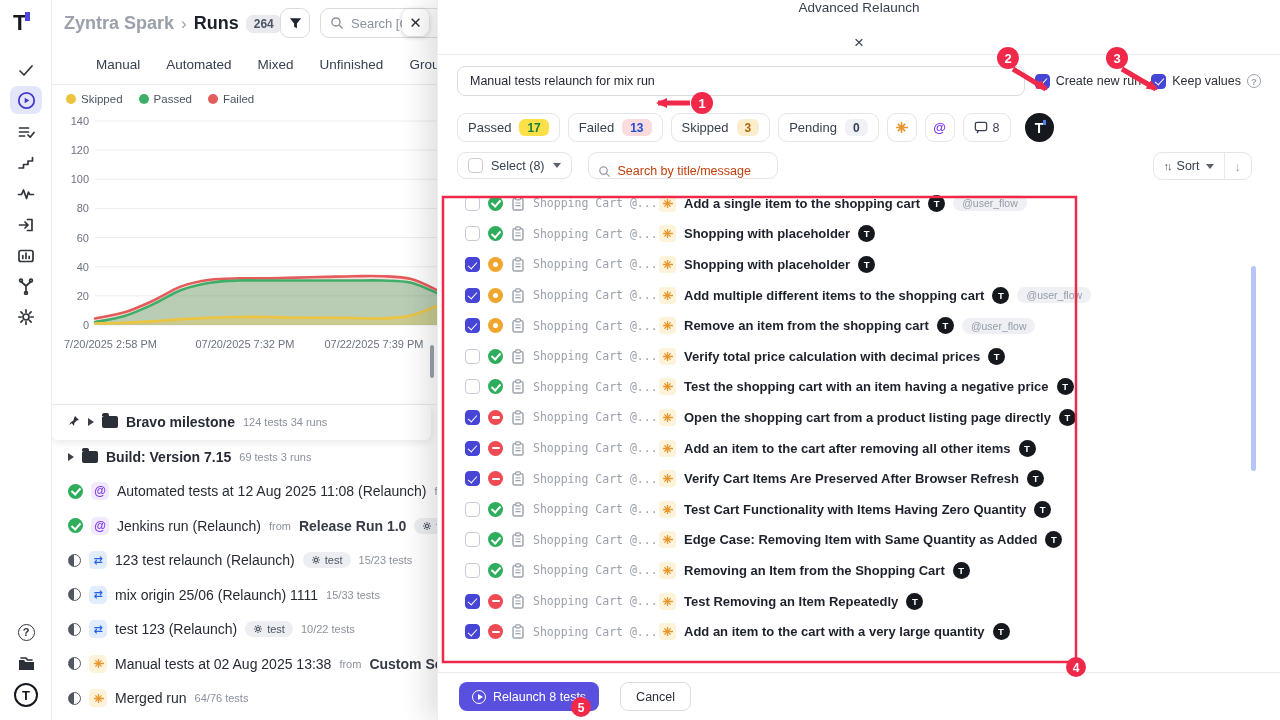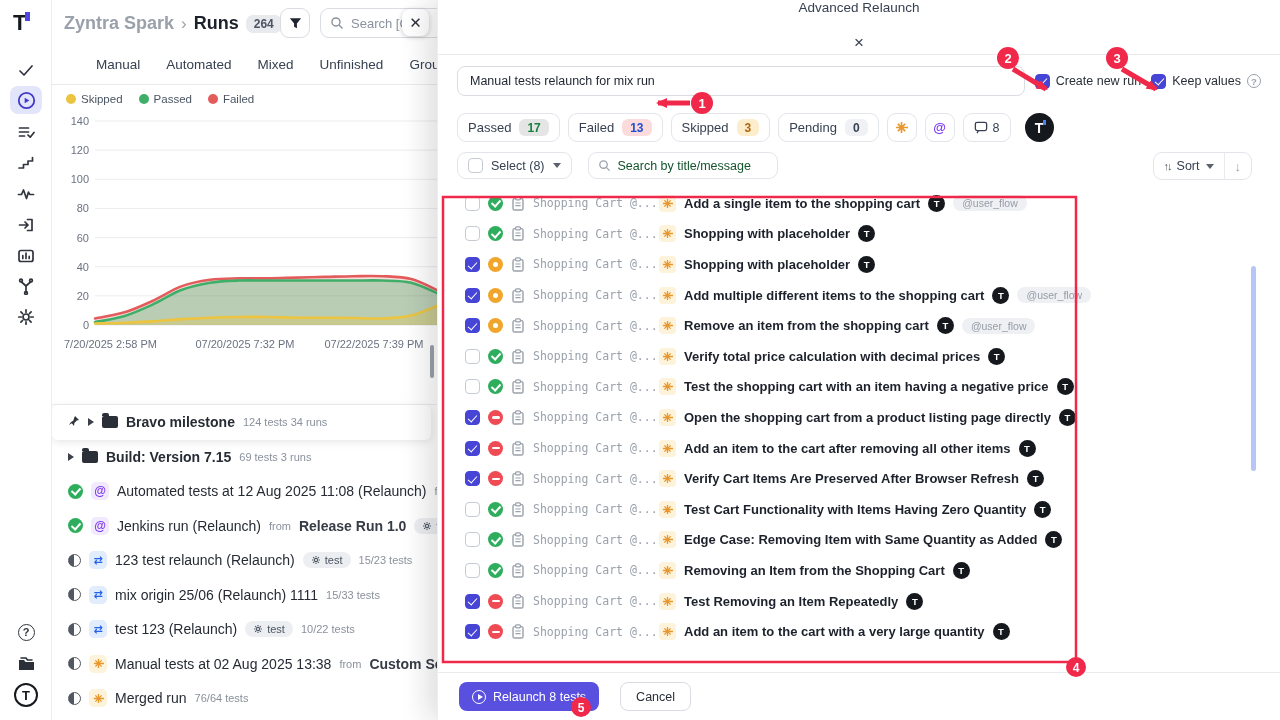--- a/index.html
+++ b/index.html
@@ -78,33 +78,33 @@
   .ckgrp { display:flex; align-items:center; gap:6px; margin-left:10px; white-space:nowrap; }
   .cklabel { font-size:12.5px; color:#2a2f38; }
   .ckbox { width:15px; height:15px; border-radius:4px; border:1.4px solid #c6cbd3; background:#fff; position:relative; flex:none; }
   .ckbox.on { background:#4745d6; border-color:#4745d6; }
   .ckbox.on::after { content:""; position:absolute; left:4.4px; top:1.8px; width:4px; height:8px; border:solid #fff; border-width:0 1.8px 1.8px 0; transform:rotate(42deg); }
   .qmark { width:14px; height:14px; border:1.3px solid #9aa1ab; border-radius:50%; color:#9aa1ab; font-size:9.5px; font-weight:bold; display:flex; align-items:center; justify-content:center; }
   .pillrow { margin-top:17px; display:flex; align-items:center; gap:8px; }
   .pill { height:29px; border:1px solid #e2e5ea; border-radius:9px; background:#fff; display:flex; align-items:center; gap:8px; padding:0 10px; }
   .pill .pl { font-size:13px; color:#374151; font-weight:500; }
   .pill .pb { font-size:12px; font-weight:600; padding:1.5px 8px; border-radius:6px; }
-  .pb.passed { background:#e5e5e5; color:#17803e; }
+  .pb.passed { background:#fde047; color:#17803e; }
   .pb.failed { background:#fbdbdb; color:#1d4ed8; }
   .pb.skipped { background:#fcedcd; color:#b2650c; }
   .pb.pending { background:#eff1f4; color:#374151; }
   .iconbtn { width:30px; height:29px; border:1px solid #e2e5ea; border-radius:9px; background:#fff; display:flex; align-items:center; justify-content:center; gap:5px; }
   .iconbtn.wide { width:auto; padding:0 10px; font-size:12.5px; color:#374151; }
   .atglyph { color:#7c3aed; font-weight:bold; font-size:13px; }
   .tavatar { width:29px; height:29px; border-radius:50%; background:#15181d; color:#fff; display:flex; align-items:center; justify-content:center; font-weight:bold; font-size:14px; margin-left:6px; position:relative; }
   .tavatar::after{ content:""; position:absolute; right:8px; top:7px; width:2.5px; height:5px; background:#4f7df5; }
   .selrow { margin-top:10px; display:flex; align-items:center; gap:16px; position:relative; }
   .selbtn { height:27px; border:1px solid #e2e5ea; border-radius:9px; display:flex; align-items:center; gap:8px; padding:0 10px; font-size:12.5px; color:#374151; font-weight:500; background:#fff; }
   .tri { width:0; height:0; border-top:5px solid #5b626d; border-left:4px solid transparent; border-right:4px solid transparent; }
-  .msearch { width:190px; height:27px; border:1px solid #e2e5ea; border-radius:9px; display:flex; align-items:center; gap:7px; padding:0 9px; color:#14532d; font-size:12.5px; }
+  .msearch { width:190px; height:27px; border:1px solid #e2e5ea; border-radius:9px; display:flex; align-items:flex-end; gap:7px; padding:0 9px; color:#c2410c; font-size:12.5px; }
   .sortseg { position:absolute; right:9px; top:0; height:28px; border:1px solid #e2e5ea; border-radius:9px; display:flex; align-items:center; background:#fff; }
   .sortseg .s1 { display:flex; align-items:center; gap:6px; padding:0 10px; font-size:12.5px; color:#374151; border-right:1px solid #e8eaee; height:100%; }
   .sortseg .s2 { padding:0 10px; color:#9aa1ab; font-size:13px; }
   .updown { font-size:11px; color:#4b5563; letter-spacing:-2px; }
   .testlist { margin-top:9px; }
   .trow { height:30.6px; display:flex; align-items:center; gap:8px; padding-left:8px; white-space:nowrap; }
   .suite { font-family:"DejaVu Sans Mono","Liberation Mono",monospace; font-size:11.5px; color:#9aa1ab; width:118px; flex:none; }
   .sparkbox { width:17px; height:17px; background:#fdf3da; border-radius:4px; display:flex; align-items:center; justify-content:center; flex:none; }
   .ttl { font-size:13px; font-weight:600; color:#1c212b; }
   .tmini { width:17px; height:17px; border-radius:50%; background:#15181d; color:#fff; font-size:9.5px; font-weight:bold; display:flex; align-items:center; justify-content:center; flex:none; }
@@ -389,21 +389,21 @@
 
     <span class="stat half"></span>
 
     <span class="typeico manual">
             <svg width="11" height="11" viewBox="0 0 12 12">
               <path d="M6 1v10M1 6h11M2.6 2.6l6.8 6.8M9.4 2.6L2.6 9.4" stroke="#e8962e" stroke-width="1.4" fill="none"></path>
             </svg>
           </span>
     <span class="rtitle">Merged run</span>
 
-    <span class="rmeta">76/64 tests</span>
+    <span class="rmeta">64/76 tests</span>
   </div>
 </div>
   </main>
   <div class="pgscroll"></div>
 
   <section class="modal">
     <div class="m-head">
       <span class="m-title">Advanced Relaunch</span>
       <span class="m-close">×</span>
     </div>

